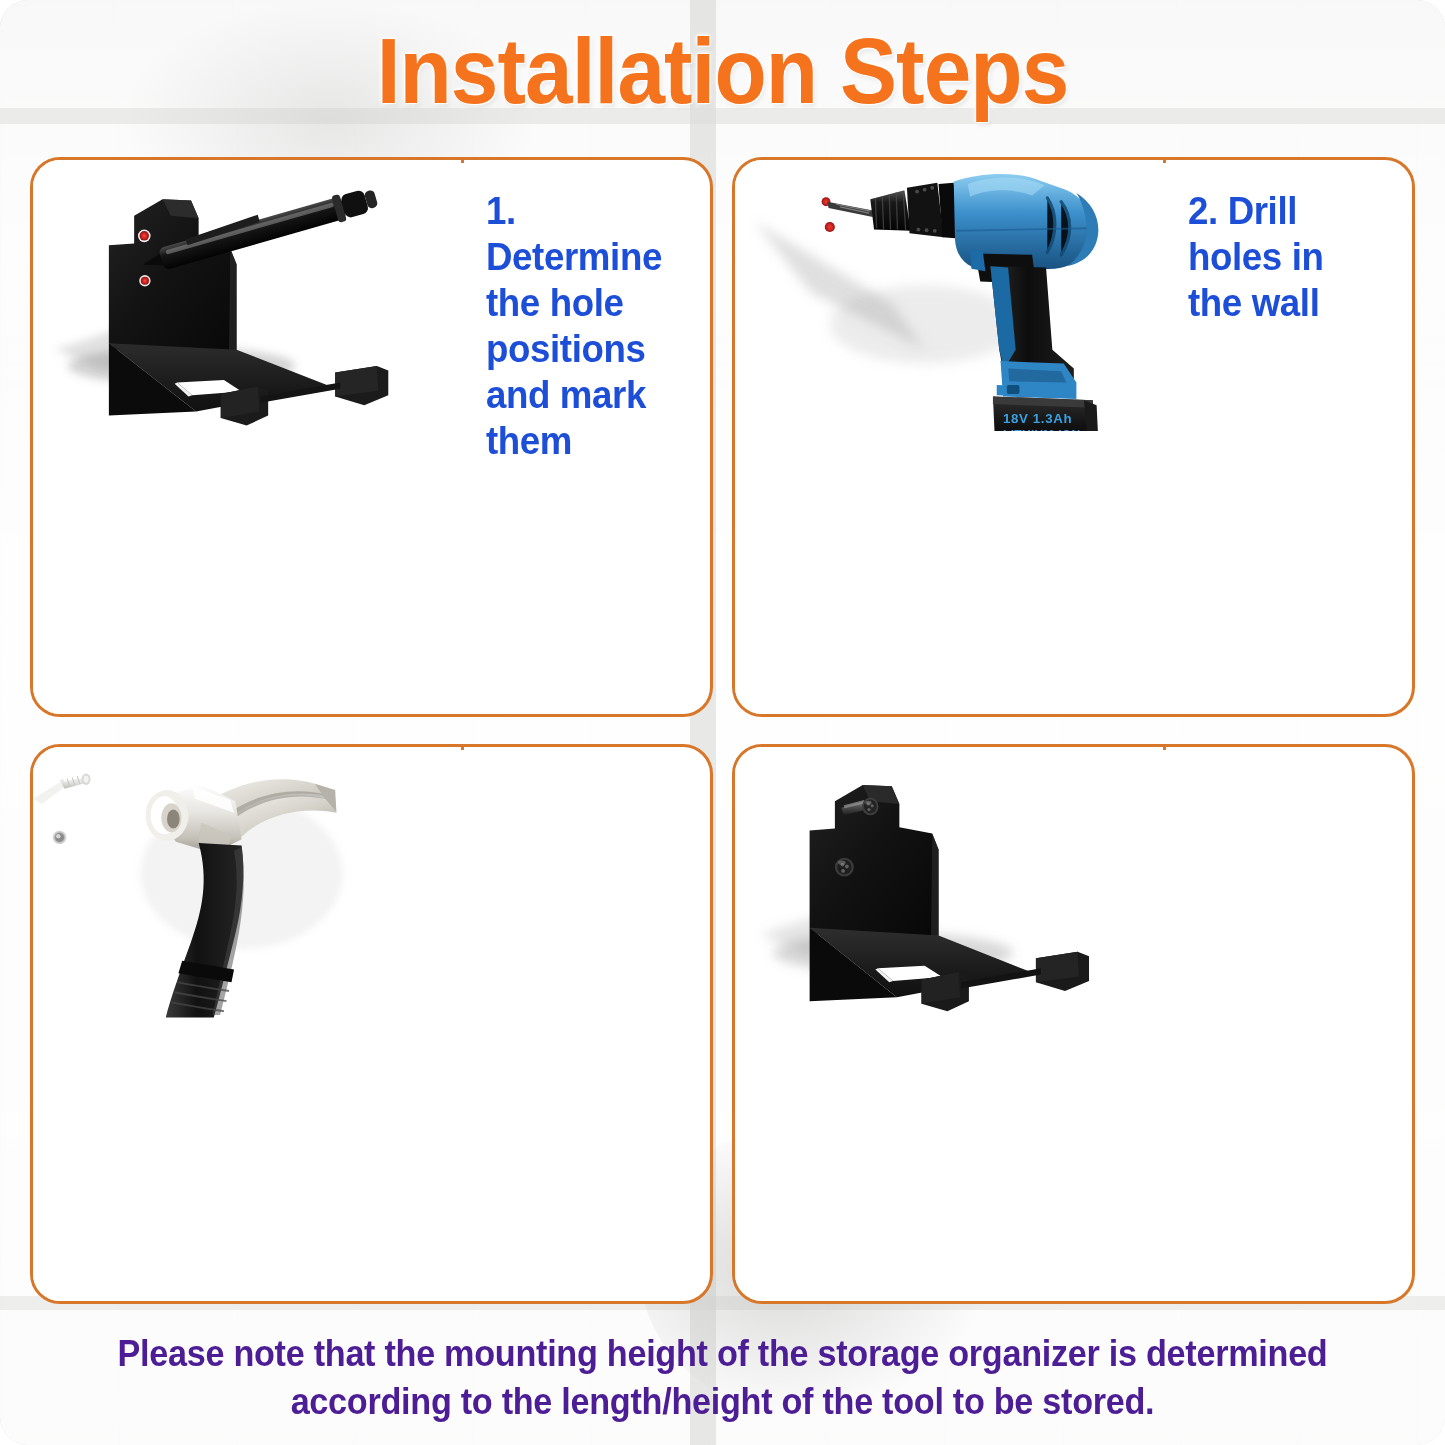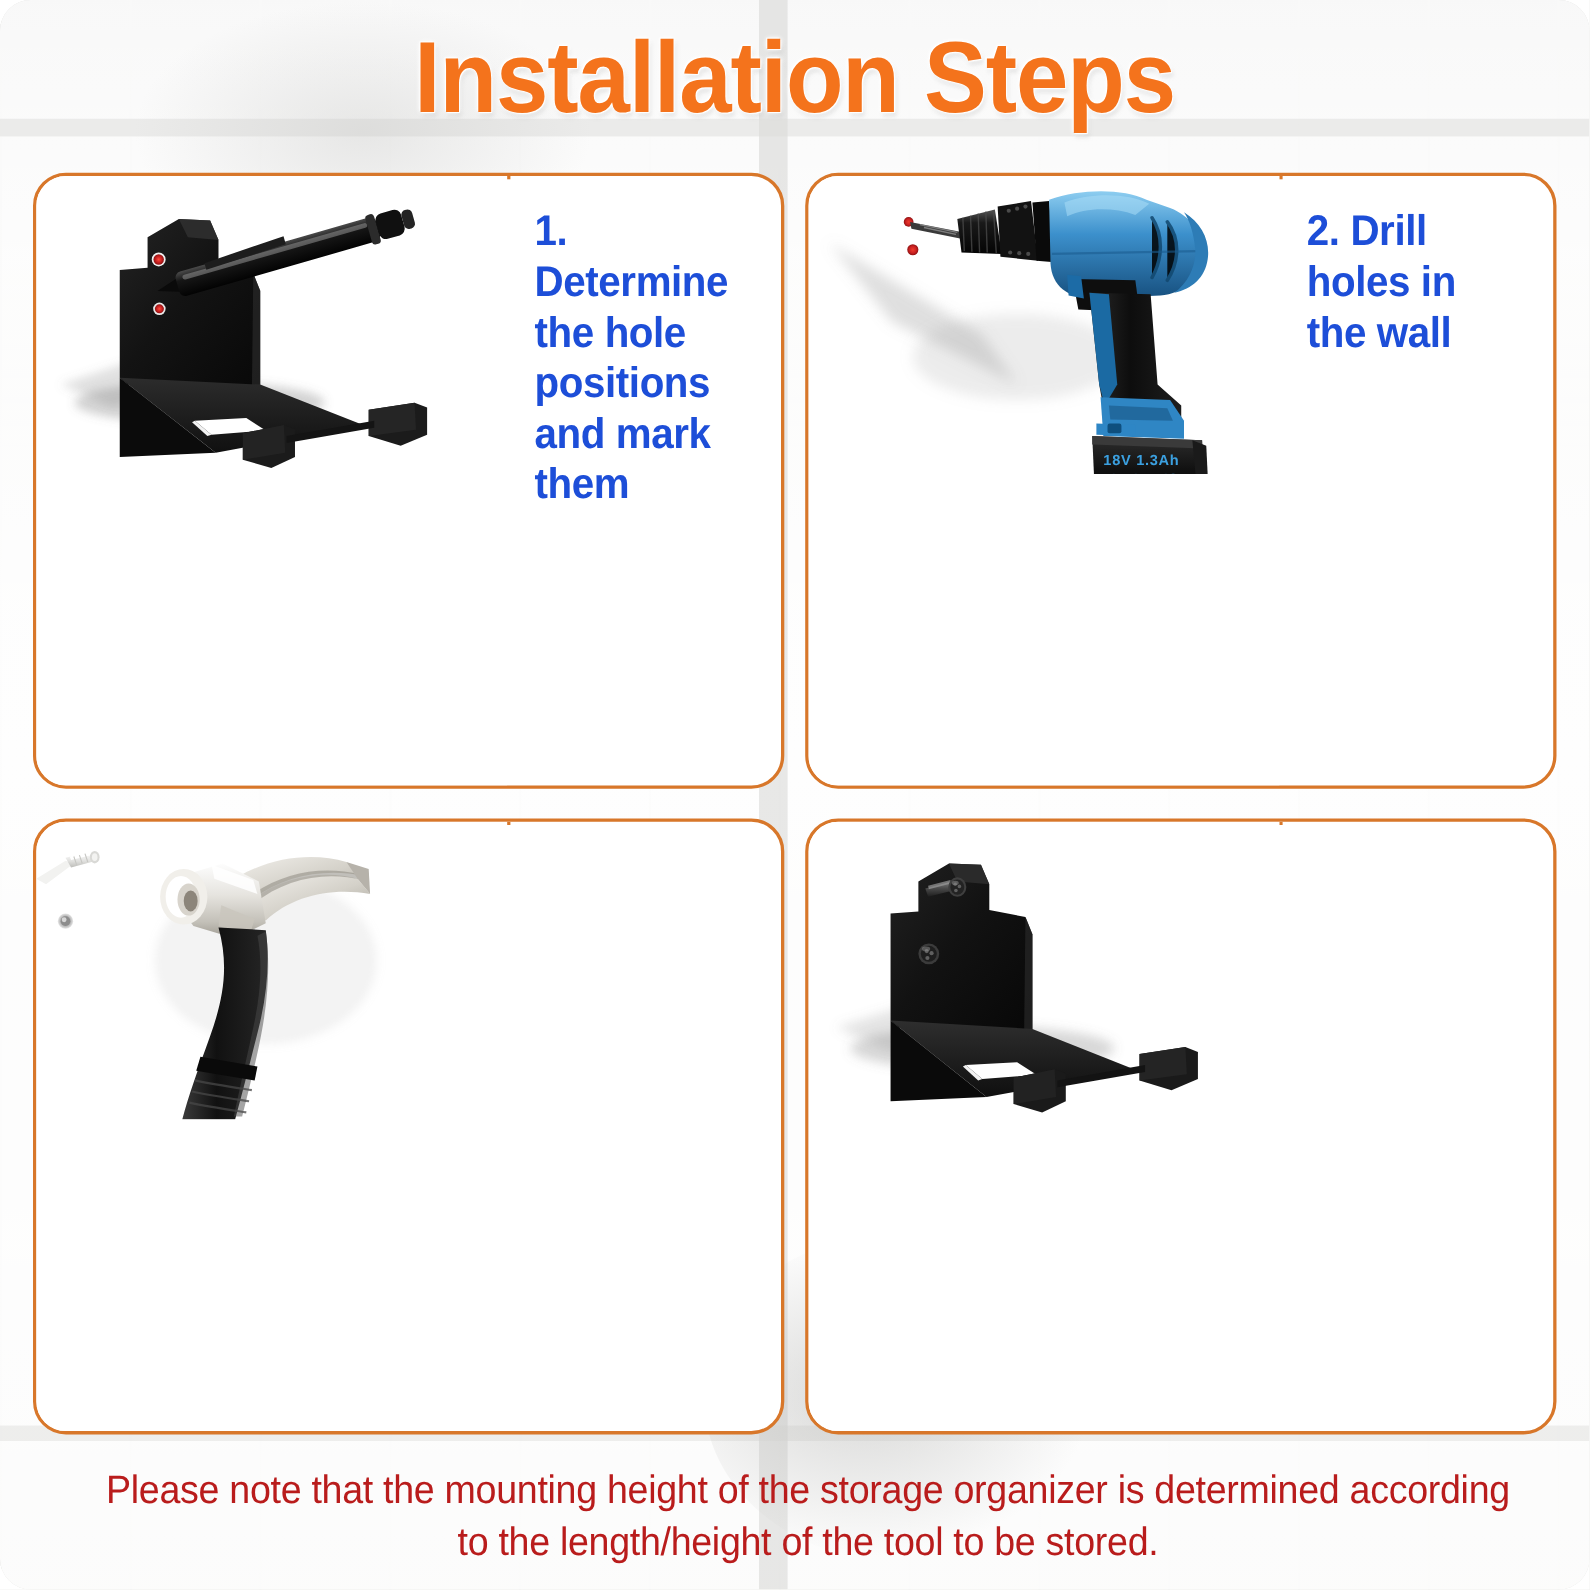--- a/index.html
+++ b/index.html
@@ -119,28 +119,28 @@
   }
   .card-caption span {
     display: inline-block;
     transform: scaleX(0.94);
     transform-origin: left center;
   }
 
   
   #footer-note {
     position: absolute;
-    left: 52px; top: 1330px;
+    left: 40px; top: 1330px;
     width: 1365px;
     text-align: center;
     font-family: "Liberation Sans", sans-serif;
-    font-weight: normal;
+    font-weight: bold;
     font-size: 36px;
     line-height: 48px;
-    color: #b91c1c;
+    color: #4c1d95;
     letter-spacing: -0.3px;
   }
   #footer-note span { display: inline-block; transform: scaleX(0.95); }
 
   
   .fig { position: absolute; inset: 0; }
 </style>
 </head>
 <body>
 

